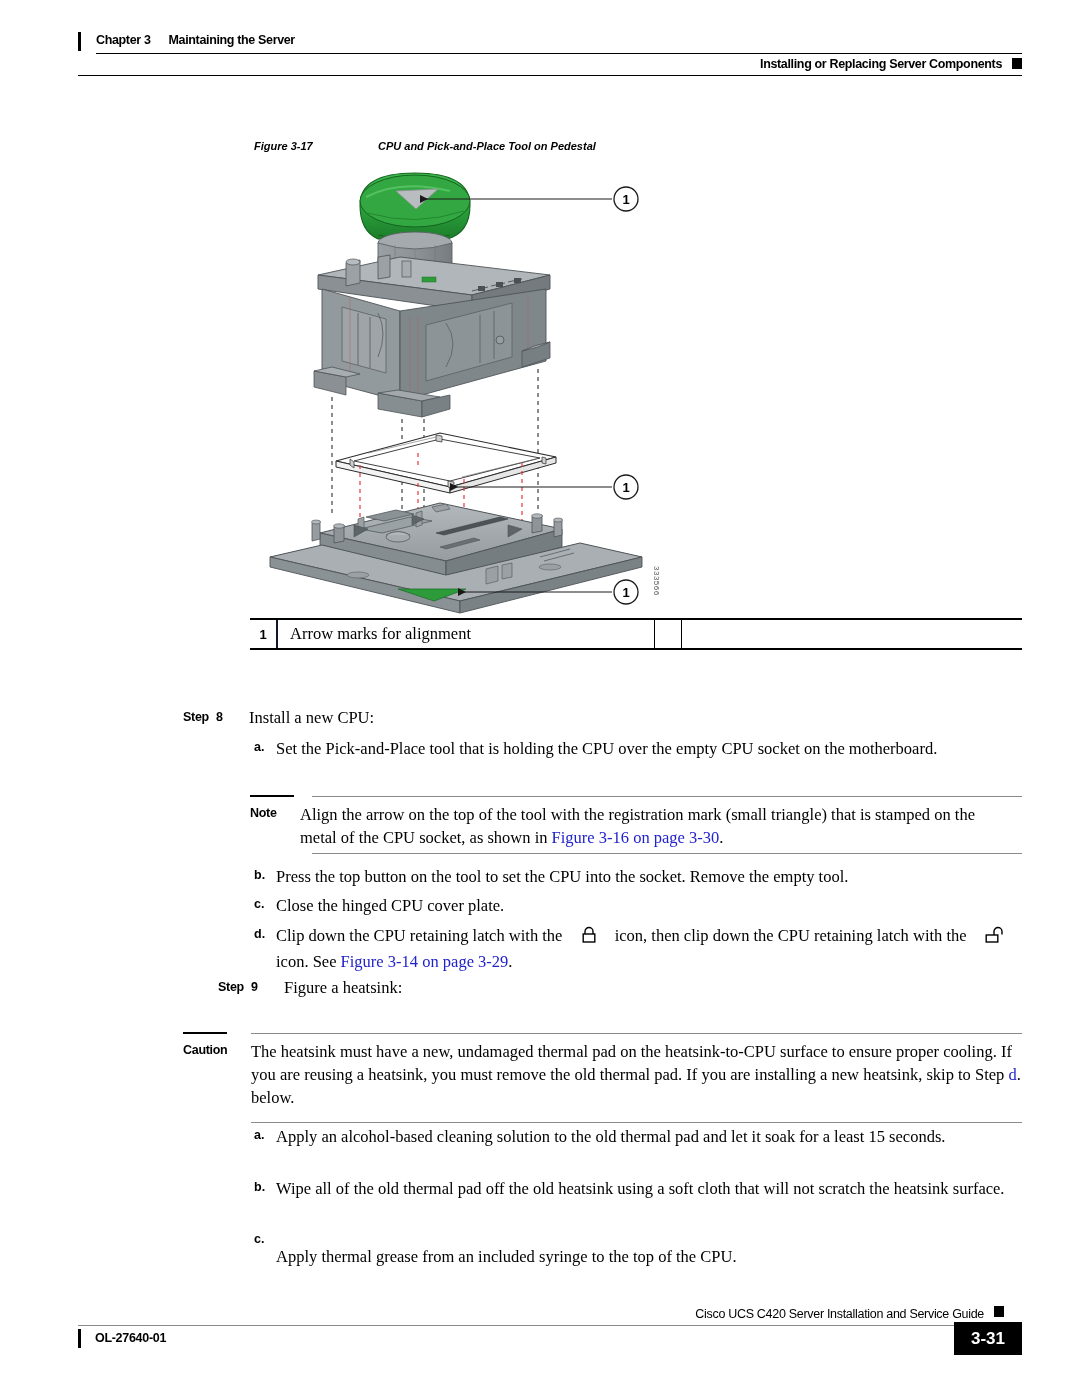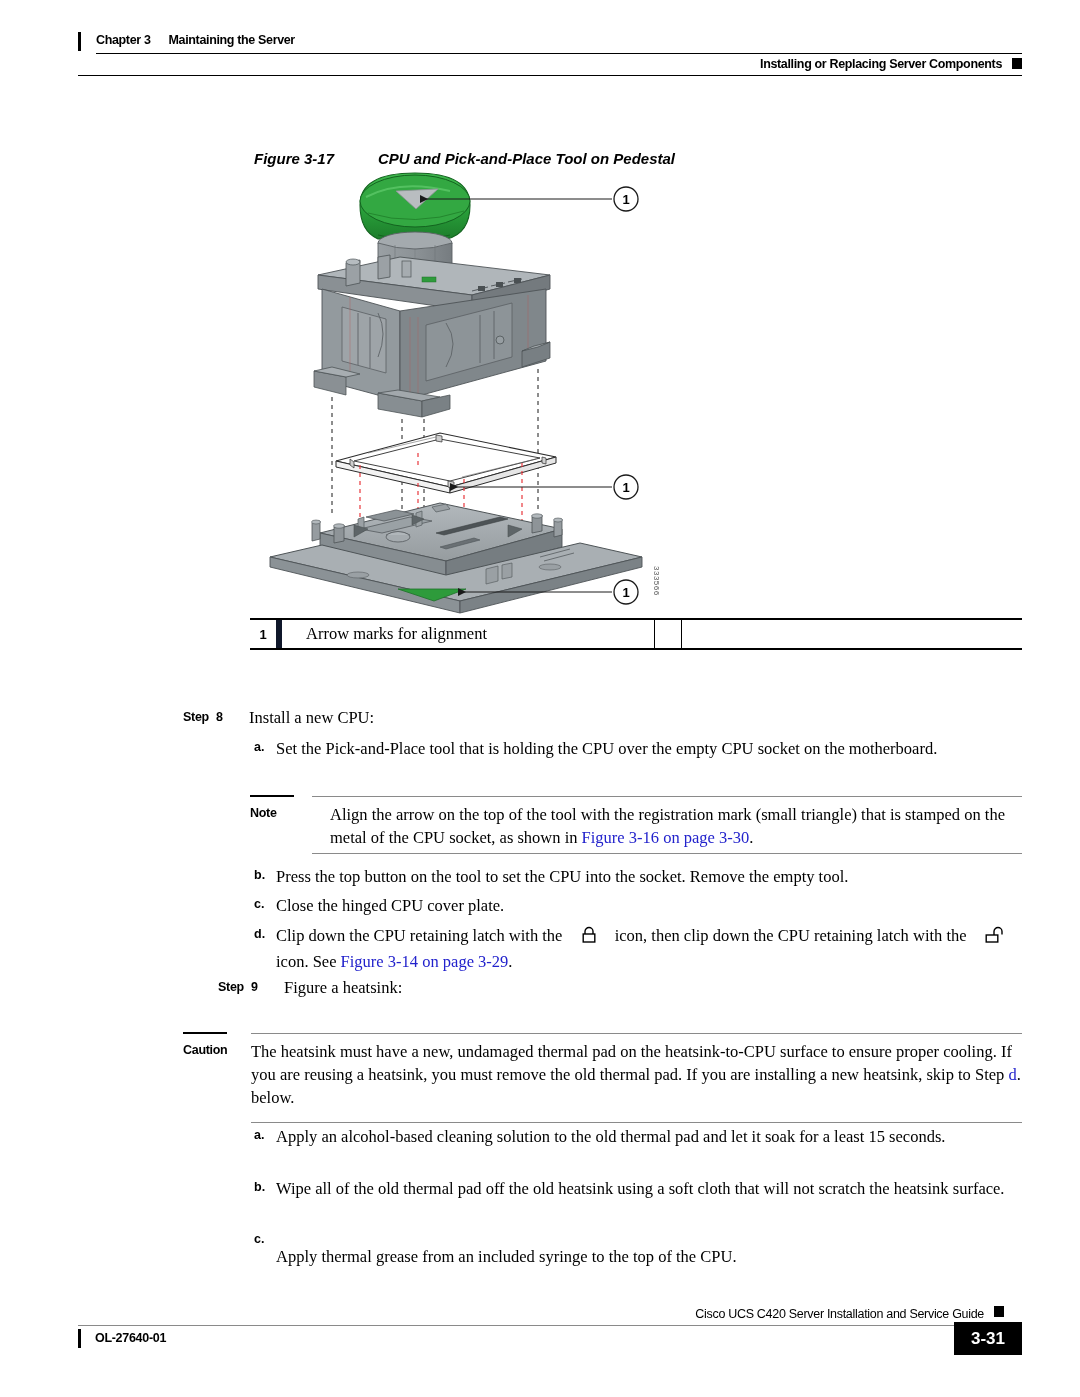--- a/index.html
+++ b/index.html
@@ -63,25 +63,25 @@
   .hdr-rule-bot {
     position: absolute;
     left: 0; top: 45px;
     width: 944px; height: 1px;
     background: #000;
   }
 
   
   .fig-caption {
     position: absolute;
-    left: 254px; top: 150px;
+    left: 254px; top: 140px;
     font-family: "Liberation Sans", sans-serif;
     font-weight: bold;
     font-style: italic;
-    font-size: 15px;
+    font-size: 11px;
     white-space: nowrap;
   }
   .fig-caption .fignum { display: inline-block; width: 124px; }
 
   .figure-area {
     position: absolute;
     left: 250px; top: 165px;
     width: 420px; height: 450px;
   }
 
@@ -105,22 +105,22 @@
   }
   .ct-num {
     width: 26px;
     text-align: center;
     font-family: "Liberation Sans", sans-serif;
     font-weight: bold;
     font-size: 13px;
   }
   .ct-cell1 {
     flex: 0 0 378px;
-    border-left: 6px solid #0f172a;
-    padding-left: 24px;
+    border-left: 2px solid #0f172a;
+    padding-left: 12px;
     font-size: 16.5px;
     height: 28px;
     line-height: 28px;
     box-sizing: border-box;
   }
   .ct-numcell2 {
     flex: 0 0 26px;
     border-left: 1px solid #000;
     height: 28px;
   }
@@ -195,21 +195,21 @@
   .admon-label {
     position: absolute;
     left: 0; top: 11px;
     font-family: "Liberation Sans", sans-serif;
     font-weight: bold;
     font-size: 12.5px;
     letter-spacing: -0.3px;
   }
   .admon-body {
     position: absolute;
-    left: 80px; top: 8px;
+    left: 50px; top: 8px;
     font-size: 16.5px;
     line-height: 23px;
   }
 
   
   .lock-ico {
     display: inline-block;
     vertical-align: -3px;
     margin: 0 14px;
   }

